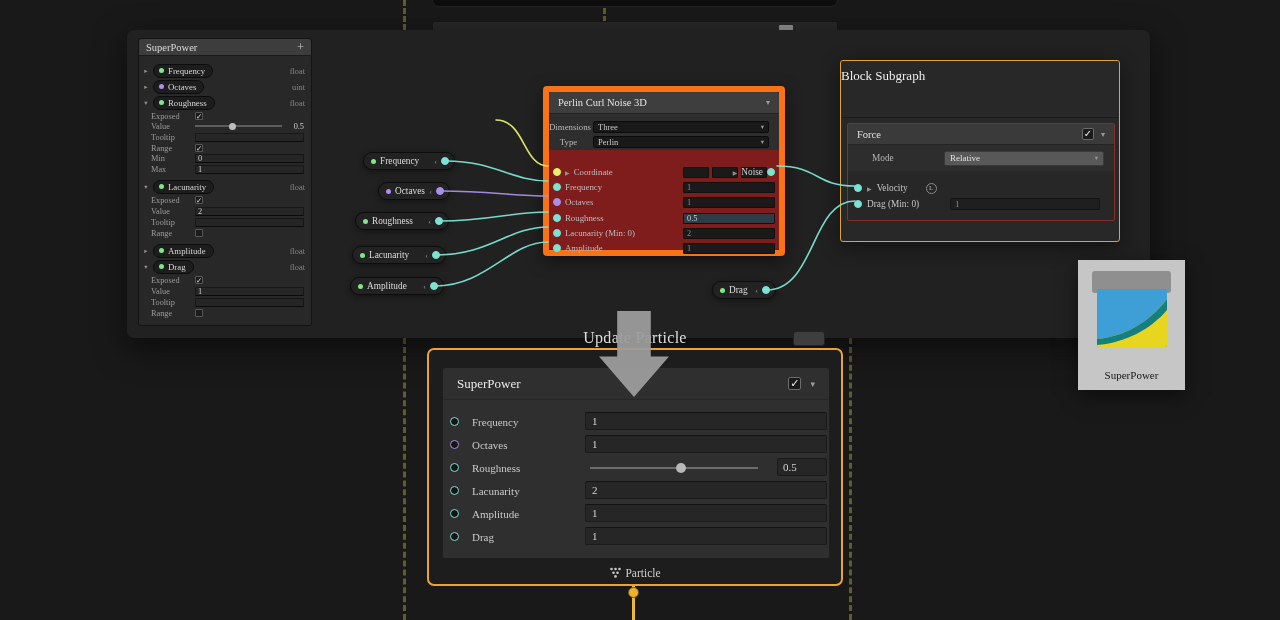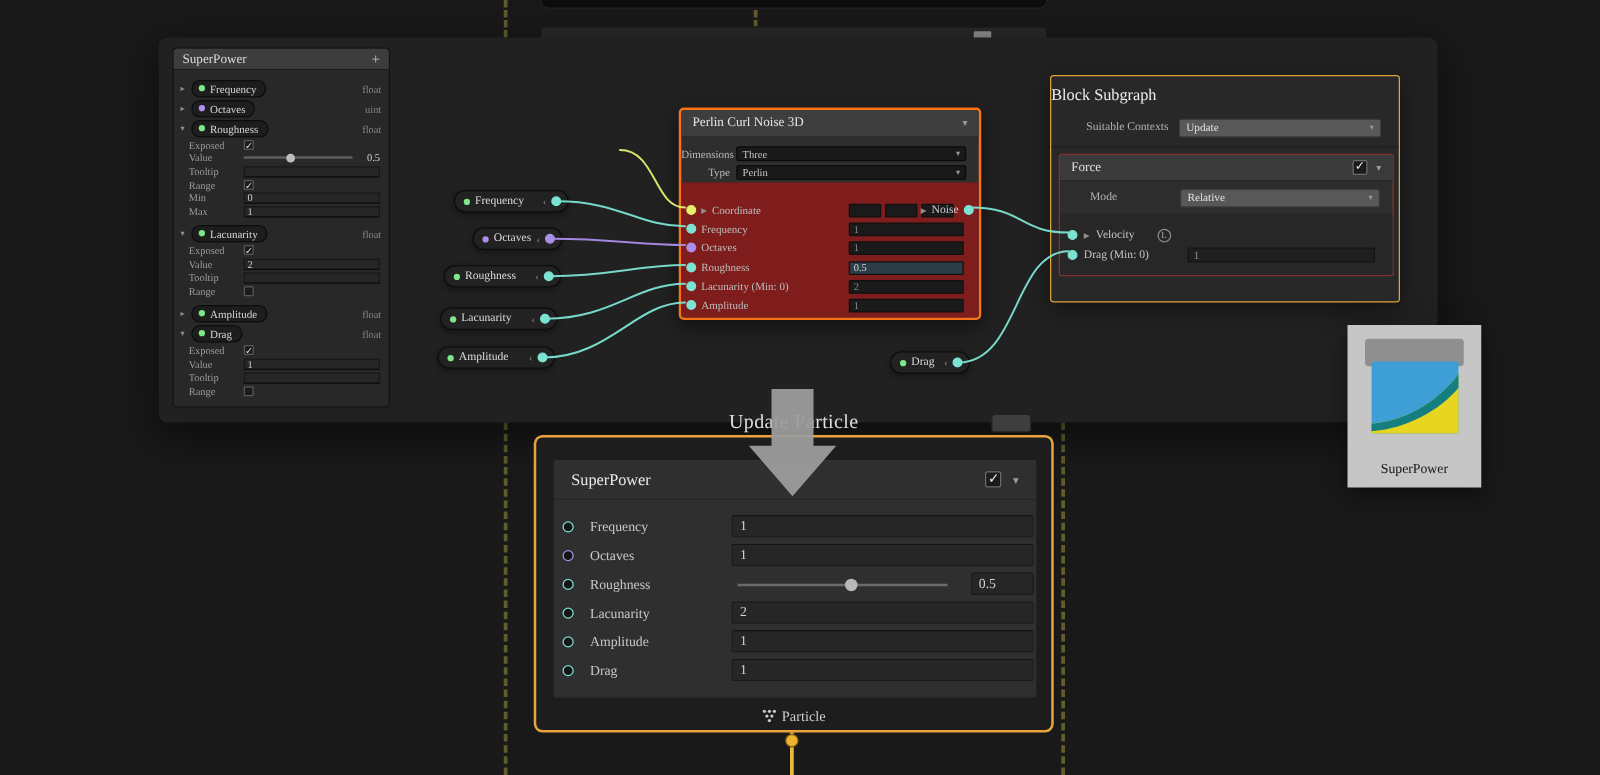--- a/index.html
+++ b/index.html
@@ -51,26 +51,26 @@
          z-index:2;box-shadow:0 2px 6px rgba(0,0,0,.4);white-space:nowrap}
   .gpill .less{color:#8b8b8b;font-size:8.5px;margin-left:auto}
   .port{width:8px;height:8px;border-radius:50%;border:1.5px solid var(--c,#7ce3d3);background:#141414;flex:none}
   .port.conn{background:var(--c,#7ce3d3)}
   #getattr{position:absolute;left:218px;top:80px;width:162px;height:20px;display:flex;align-items:center;
            background:#2b2b2b;border:1px solid #0e0e0e;border-radius:5px;padding:0 5px 0 8px;
            font-size:8.8px;color:#dedede;z-index:2;box-shadow:0 2px 6px rgba(0,0,0,.4);white-space:nowrap}
 
   
   #perlin{position:absolute;left:416px;top:56px;width:242px;height:170px;z-index:2;border-radius:4px;
-          background:#2e2e2e;border:2px solid #f97316;box-shadow:0 5px 16px rgba(0,0,0,.5)}
+          background:#2e2e2e;border:6px solid #f97316;box-shadow:0 5px 16px rgba(0,0,0,.5)}
   .p-title{height:22px;background:#3e3e3e;border-radius:4px 4px 0 0;display:flex;align-items:center;
            padding:0 9px;font-size:10.5px;color:#e4e4e4;border-bottom:1px solid #222}
   .p-chev{margin-left:auto;color:#9a9a9a;font-size:8px}
   .p-set{position:absolute;left:0;right:0;height:13px;display:flex;align-items:center;font-size:8.8px;color:#b8b8b8}
-  .p-set .lbl{width:44px;text-align:right;padding-right:5px;flex:none}
+  .p-set .lbl{width:44px;text-align:center;padding-right:5px;flex:none}
   .ddl{height:12px;background:#191919;border:1px solid #0b0b0b;border-radius:2px;display:flex;
        align-items:center;padding:0 4px;font-size:8.5px;color:#c8c8c8;flex:1;margin-right:10px}
   .caret{margin-left:auto;font-size:6.5px;color:#999}
   .p-body{position:absolute;left:0;top:58px;right:0;bottom:0;background:#7f1d1d;border-radius:0 0 4px 4px}
   .p-row{position:absolute;left:4px;right:4px;height:14px;display:flex;align-items:center;gap:4px;
          font-size:8.8px;color:#bdbdbd;white-space:nowrap}
   .tiny-arrow{font-size:6px;color:#8f8f8f}
   .p-field{position:absolute;height:11px;background:#1a1a1a;border:1px solid #101010;border-radius:1px;
            font-size:8.3px;color:#8a8a8a;padding:0 3px;line-height:9px}
   .p-field.hl{background:#2c3d48;color:#cfd8dc}
@@ -405,27 +405,20 @@
       </div>
       <div class="p-out">
         <span class="tiny-arrow">▶</span>
         <span>Noise</span>
         <span class="port conn"></span>
       </div>
     </div>
 
     <div id="bsub">
       <div class="bs-title">Block Subgraph</div>
-      <div class="bs-row" style="left:28px;top:33px;right:12px;height:16px">
-        <span>Suitable Contexts</span>
-        <span class="dd2" style="left:74px;right:2px">
-            <span>Update</span>
-            <span class="caret">▾</span>
-          </span>
-      </div>
       <div class="bs-div"></div>
       <div class="force">
         <div class="f-head">
           <span>Force</span>
           <span class="cb2" style="margin-left:auto">✓</span>
           <span class="f-chev">▾</span>
         </div>
         <div class="bs-row" style="left:24px;top:26px;right:8px;height:16px">
           <span>Mode</span>
           <span class="dd2" style="left:72px;right:2px">

